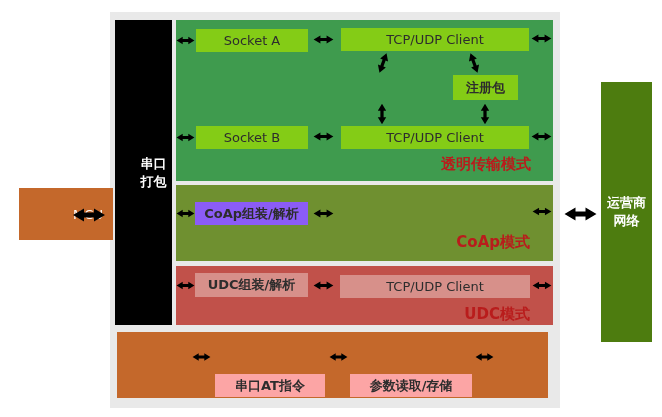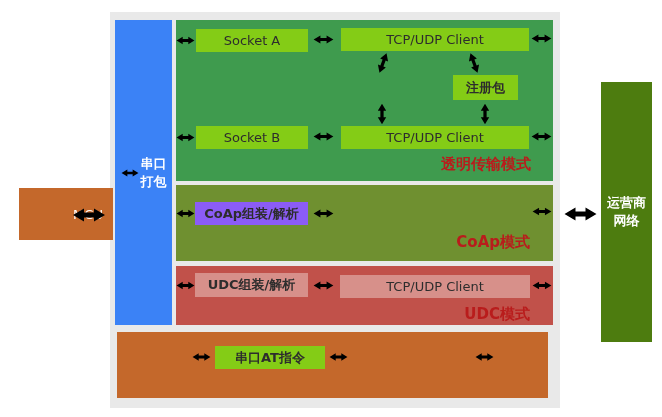--- a/index.html
+++ b/index.html
@@ -4,41 +4,41 @@
 <style>
   html,body{margin:0;padding:0;background:#ffffff;}
   .stage{
     position:relative;width:662px;height:417px;background:#ffffff;overflow:hidden;
     font-family:"DejaVu Sans","Liberation Sans",sans-serif;
   }
   .abs{position:absolute;}
   
   .container{left:110px;top:12px;width:450px;height:396px;background:#e9e9e9;}
   
-  .blue-bar{left:115px;top:20px;width:57px;height:305px;background:#3b82f6;
+  .blue-bar{left:115px;top:20px;width:57px;height:305px;background:#000000;
     display:flex;align-items:center;justify-content:center;gap:2px;}
   .blue-bar .bar-text{color:#fff;font-size:13px;font-weight:700;line-height:1.35;text-align:left;}
   .mcu{left:19px;top:188px;width:50px;height:52px;background:#c4682b;
     display:flex;align-items:center;justify-content:center;color:#fff;font-size:13px;padding-left:44px;}
   .carrier{left:601px;top:82px;width:51px;height:260px;background:#4d7c0f;
     display:flex;flex-direction:column;align-items:center;justify-content:center;
     color:#fff;font-size:13px;font-weight:700;line-height:1.4;}
   
   .sec{position:absolute;}
   .sec-transparent{left:176px;top:20px;width:377px;height:161px;background:#3f9b4e;}
   .sec-coap{left:176px;top:185px;width:377px;height:76px;background:#6f9030;}
   .sec-udc{left:176px;top:266px;width:377px;height:59px;background:#c1514a;}
   .sec-at{left:117px;top:332px;width:431px;height:66px;background:#c4682b;}
   
   .ibox{position:absolute;display:flex;align-items:center;justify-content:center;
     font-size:13px;color:#2d2d2d;}
   .lg{background:#84cc16;}   
   .bg{background:#8b5cf6;}   
   .pk{background:#d7908a;}   
-  .pc{background:#84cc16;}   
+  .pc{background:#fca5a5;margin-top:28px;}   
   .cjk{font-weight:700;}
   
   .mode-label{position:absolute;color:#b91c1c;font-size:15px;font-weight:700;text-align:right;}
   
   .arr{position:absolute;overflow:visible;}
   .rot90 {transform:rotate(90deg);}
   .rot110{transform:rotate(110deg);}
   .rot70 {transform:rotate(70deg);}
 </style>
 </head>
@@ -161,20 +161,23 @@
   <div class="sec sec-at"></div>
   <svg class="arr white" style="left:192px;top:352px;width:19px;height:10px" viewBox="0 0 34 16">
       <use href="#dblarrow"></use>
     </svg>
   <div class="abs ibox pc cjk" style="left:215px;top:346px;width:110px;height:23px">
     <span>串口AT指令</span>
   </div>
   <svg class="arr white" style="left:329px;top:352px;width:19px;height:10px" viewBox="0 0 34 16">
       <use href="#dblarrow"></use>
     </svg>
+  <div class="abs ibox pc cjk" style="left:350px;top:346px;width:122px;height:23px">
+    <span>参数读取/存储</span>
+  </div>
   <svg class="arr white" style="left:475px;top:352px;width:19px;height:10px" viewBox="0 0 34 16">
       <use href="#dblarrow"></use>
     </svg>
 
   <svg class="arr gray" style="left:563px;top:206px;width:35px;height:16px" viewBox="0 0 34 16">
       <use href="#dblarrow"></use>
     </svg>
   <div class="abs carrier">
     <div>
       <div>运营商</div>

